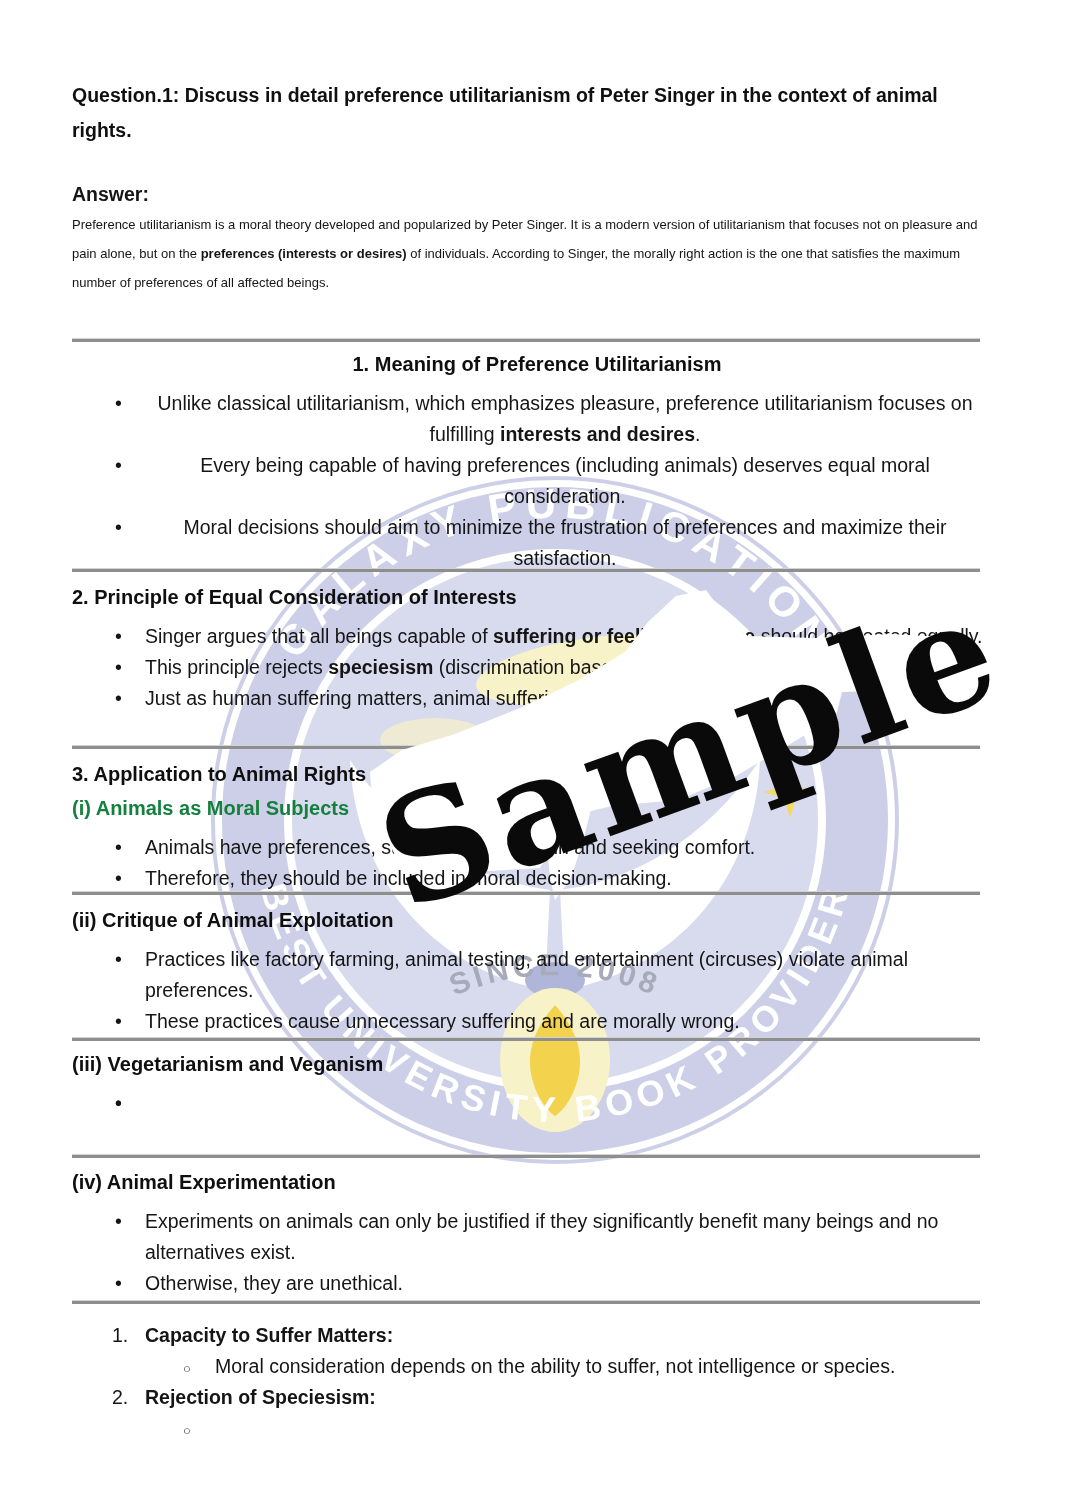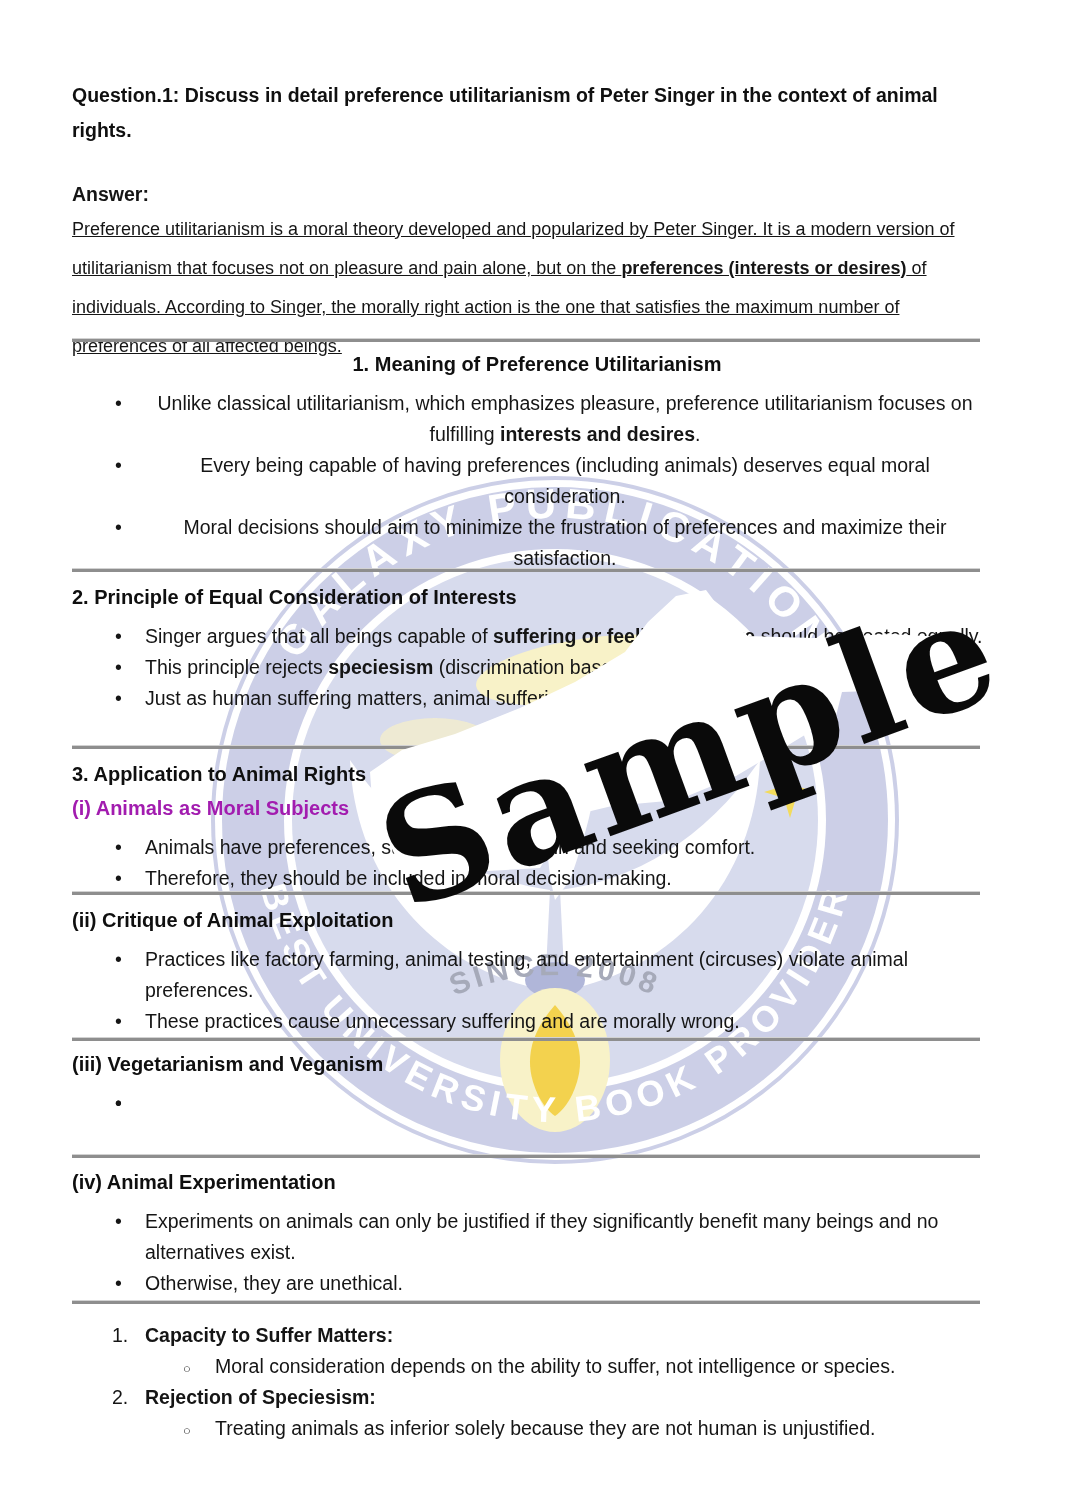--- a/index.html
+++ b/index.html
@@ -7,26 +7,26 @@
     position:relative;width:1080px;height:1485px;background:#ffffff;
     overflow:hidden;font-family:"Liberation Sans",sans-serif;color:#151515;
   }
   
   .logo-wrap{position:absolute;left:205px;top:470px;width:700px;height:700px;z-index:0;}
   
   .content{position:absolute;left:0;top:0;width:1080px;height:1485px;z-index:1;margin-top:16px;}
   .abs{position:absolute;left:72px;}
   .question{width:930px;font-size:19.5px;line-height:35px;font-weight:bold;color:#101010;}
   .answer-label{font-size:19.5px;line-height:31px;font-weight:bold;margin-top:33px;}
-  .intro{width:913px;font-size:18px;line-height:39px;text-decoration:underline;}
+  .intro{width:913px;font-size:13px;line-height:29px;}
   .divider{position:absolute;left:72px;width:908px;height:4px;
     background:linear-gradient(to bottom,#d2d2d2 0 1.5px,#8e8e8e 1.5px 100%);}
   .section{position:absolute;left:72px;width:930px;}
   .sec-heading{font-size:20px;line-height:32px;font-weight:bold;color:#0f0f0f;}
-  .sec-subheading{font-size:20px;line-height:32px;font-weight:bold;color:#a21caf;margin-top:2px;}
+  .sec-subheading{font-size:20px;line-height:32px;font-weight:bold;color:#15803d;margin-top:2px;}
   .items{margin-top:8px;}
   .item{position:relative;font-size:19.5px;line-height:31px;max-width:840px;padding-left:73px;}
   .item .marker{position:absolute;left:43px;top:0;}
   .item.num .marker{left:40px;font-weight:normal;}
   .item.circle{padding-left:143px;max-width:913px;}
   .item.circle .marker{left:111px;font-size:13px;top:2px;}
   .b{font-weight:bold;}
   
   .blob-svg{position:absolute;left:0;top:0;width:1080px;height:1485px;z-index:2;pointer-events:none;}
   .stamp-text{
@@ -133,21 +133,21 @@
           <div class="items">
             <div class="item bullet"><span class="marker">•</span><span>Experiments on animals can only be justified if they significantly benefit many beings and no alternatives exist.</span></div>
             <div class="item bullet"><span class="marker">•</span><span>Otherwise, they are unethical.</span></div>
           </div>
         </div>
         <div class="section" style="top: 1296px;">
           <div class="items">
             <div class="item num"><span class="marker">1.</span><span class="b">Capacity to Suffer Matters:</span></div>
             <div class="item circle"><span class="marker">○</span><span>Moral consideration depends on the ability to suffer, not intelligence or species.</span></div>
             <div class="item num"><span class="marker">2.</span><span class="b">Rejection of Speciesism:</span></div>
-            <div class="item circle"><span class="marker">○</span><span>Treating animals as inferior solely because they are not human is unjustified.</span></div>
+            <div class="item circle"><span class="marker">○</span></div>
           </div>
         </div>
       </div>
     <div id="dividers">
         <div class="divider" style="top: 322px;"></div>
         <div class="divider" style="top: 552px;"></div>
         <div class="divider" style="top: 729px;"></div>
         <div class="divider" style="top: 875px;"></div>
         <div class="divider" style="top: 1021px;"></div>
         <div class="divider" style="top: 1138px;"></div>

